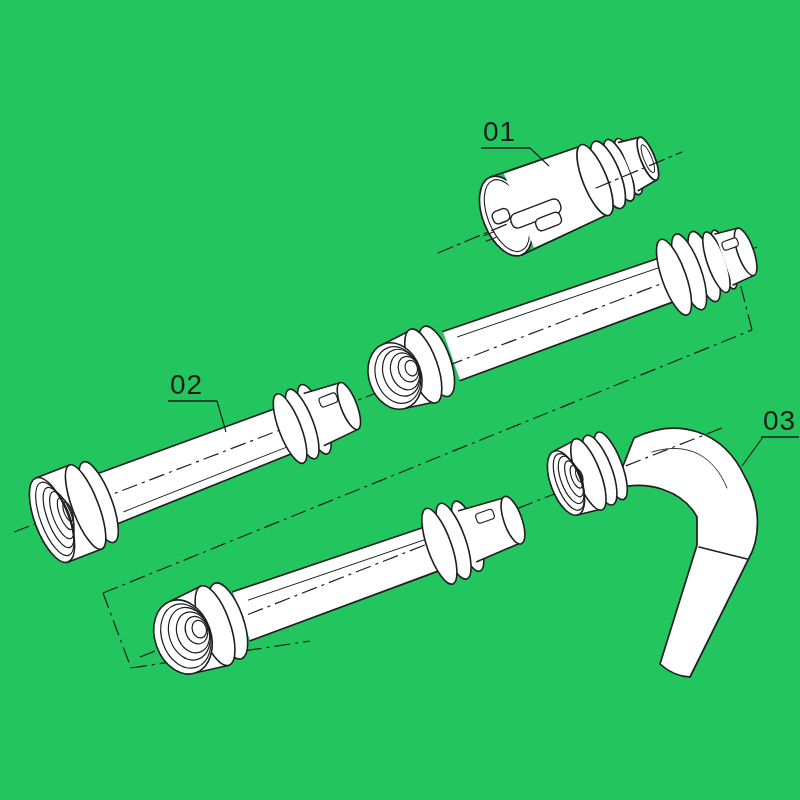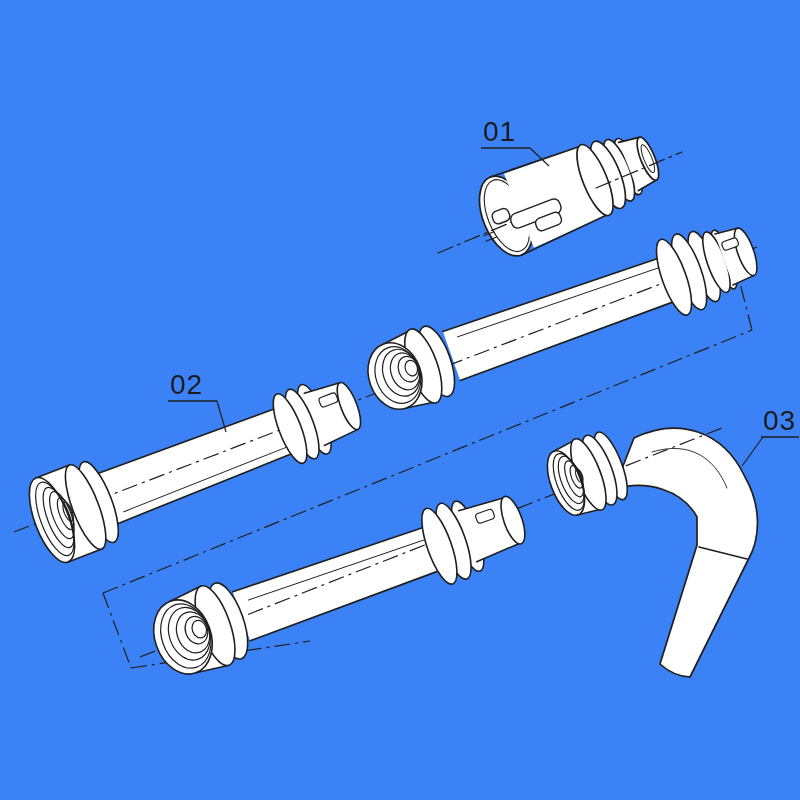--- a/index.html
+++ b/index.html
@@ -8,21 +8,21 @@
     background: #ffffff;
     width: 800px;
     height: 800px;
     overflow: hidden;
     font-family: "Liberation Sans", sans-serif;
   }
   #stage {
     width: 800px;
     height: 800px;
     position: relative;
-    background: #3b82f6;
+    background: #22c55e;
   }
   svg { display: block; }
   text.part-label {
     font-family: "Liberation Sans", sans-serif;
     font-size: 28px;
     fill: #1a1a1a;
     letter-spacing: 1px;
   }
 </style>
 </head>

